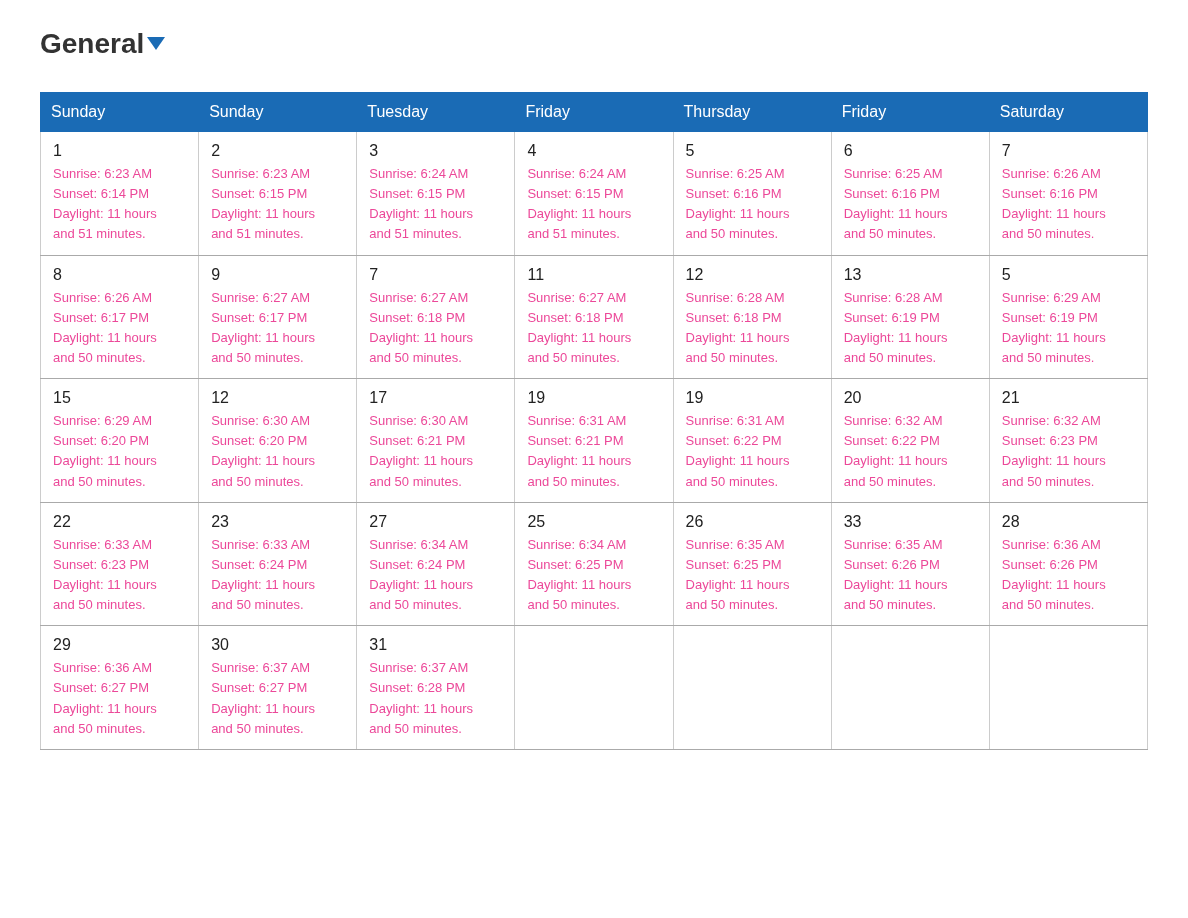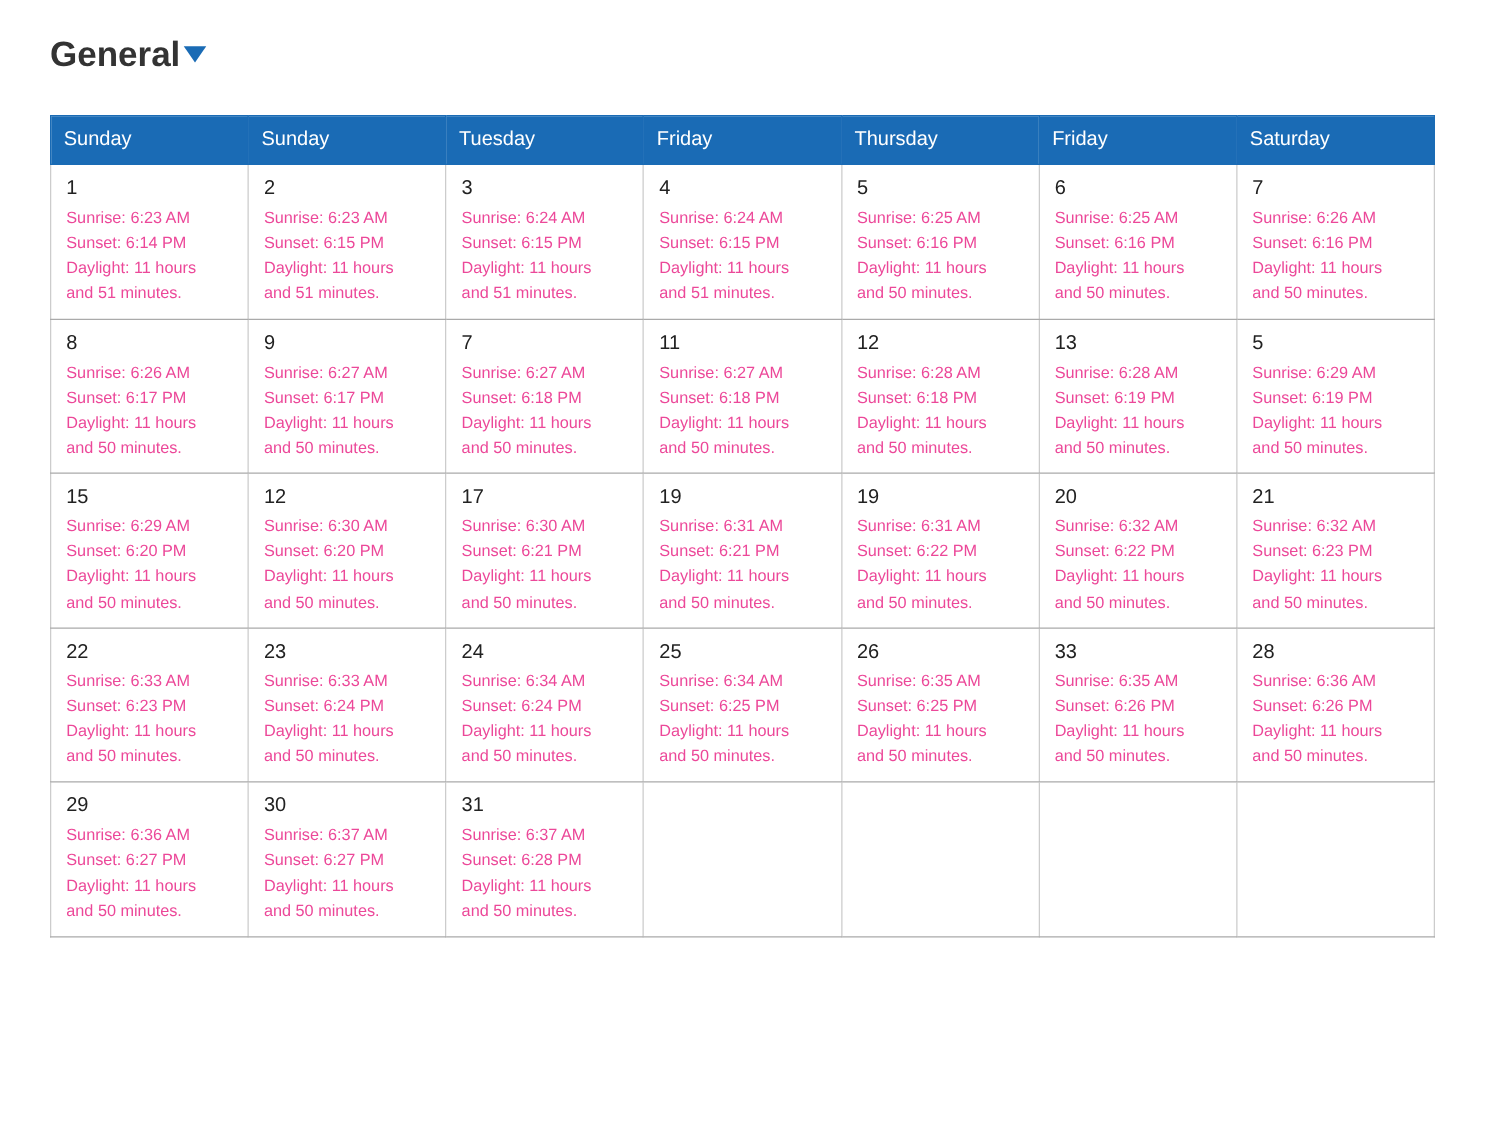--- a/index.html
+++ b/index.html
@@ -223,21 +223,21 @@
       <tr>
         <td>
           <span class="day-num">22</span>
 <div class="day-info">Sunrise: 6:33 AM<br>Sunset: 6:23 PM<br>Daylight: 11 hours<br>and 50 minutes.</div>
         </td>
         <td>
           <span class="day-num">23</span>
 <div class="day-info">Sunrise: 6:33 AM<br>Sunset: 6:24 PM<br>Daylight: 11 hours<br>and 50 minutes.</div>
         </td>
         <td>
-          <span class="day-num">24</span>
+          <span class="day-num">27</span>
 <div class="day-info">Sunrise: 6:34 AM<br>Sunset: 6:24 PM<br>Daylight: 11 hours<br>and 50 minutes.</div>
         </td>
         <td>
           <span class="day-num">25</span>
 <div class="day-info">Sunrise: 6:34 AM<br>Sunset: 6:25 PM<br>Daylight: 11 hours<br>and 50 minutes.</div>
         </td>
         <td>
           <span class="day-num">26</span>
 <div class="day-info">Sunrise: 6:35 AM<br>Sunset: 6:25 PM<br>Daylight: 11 hours<br>and 50 minutes.</div>
         </td>

